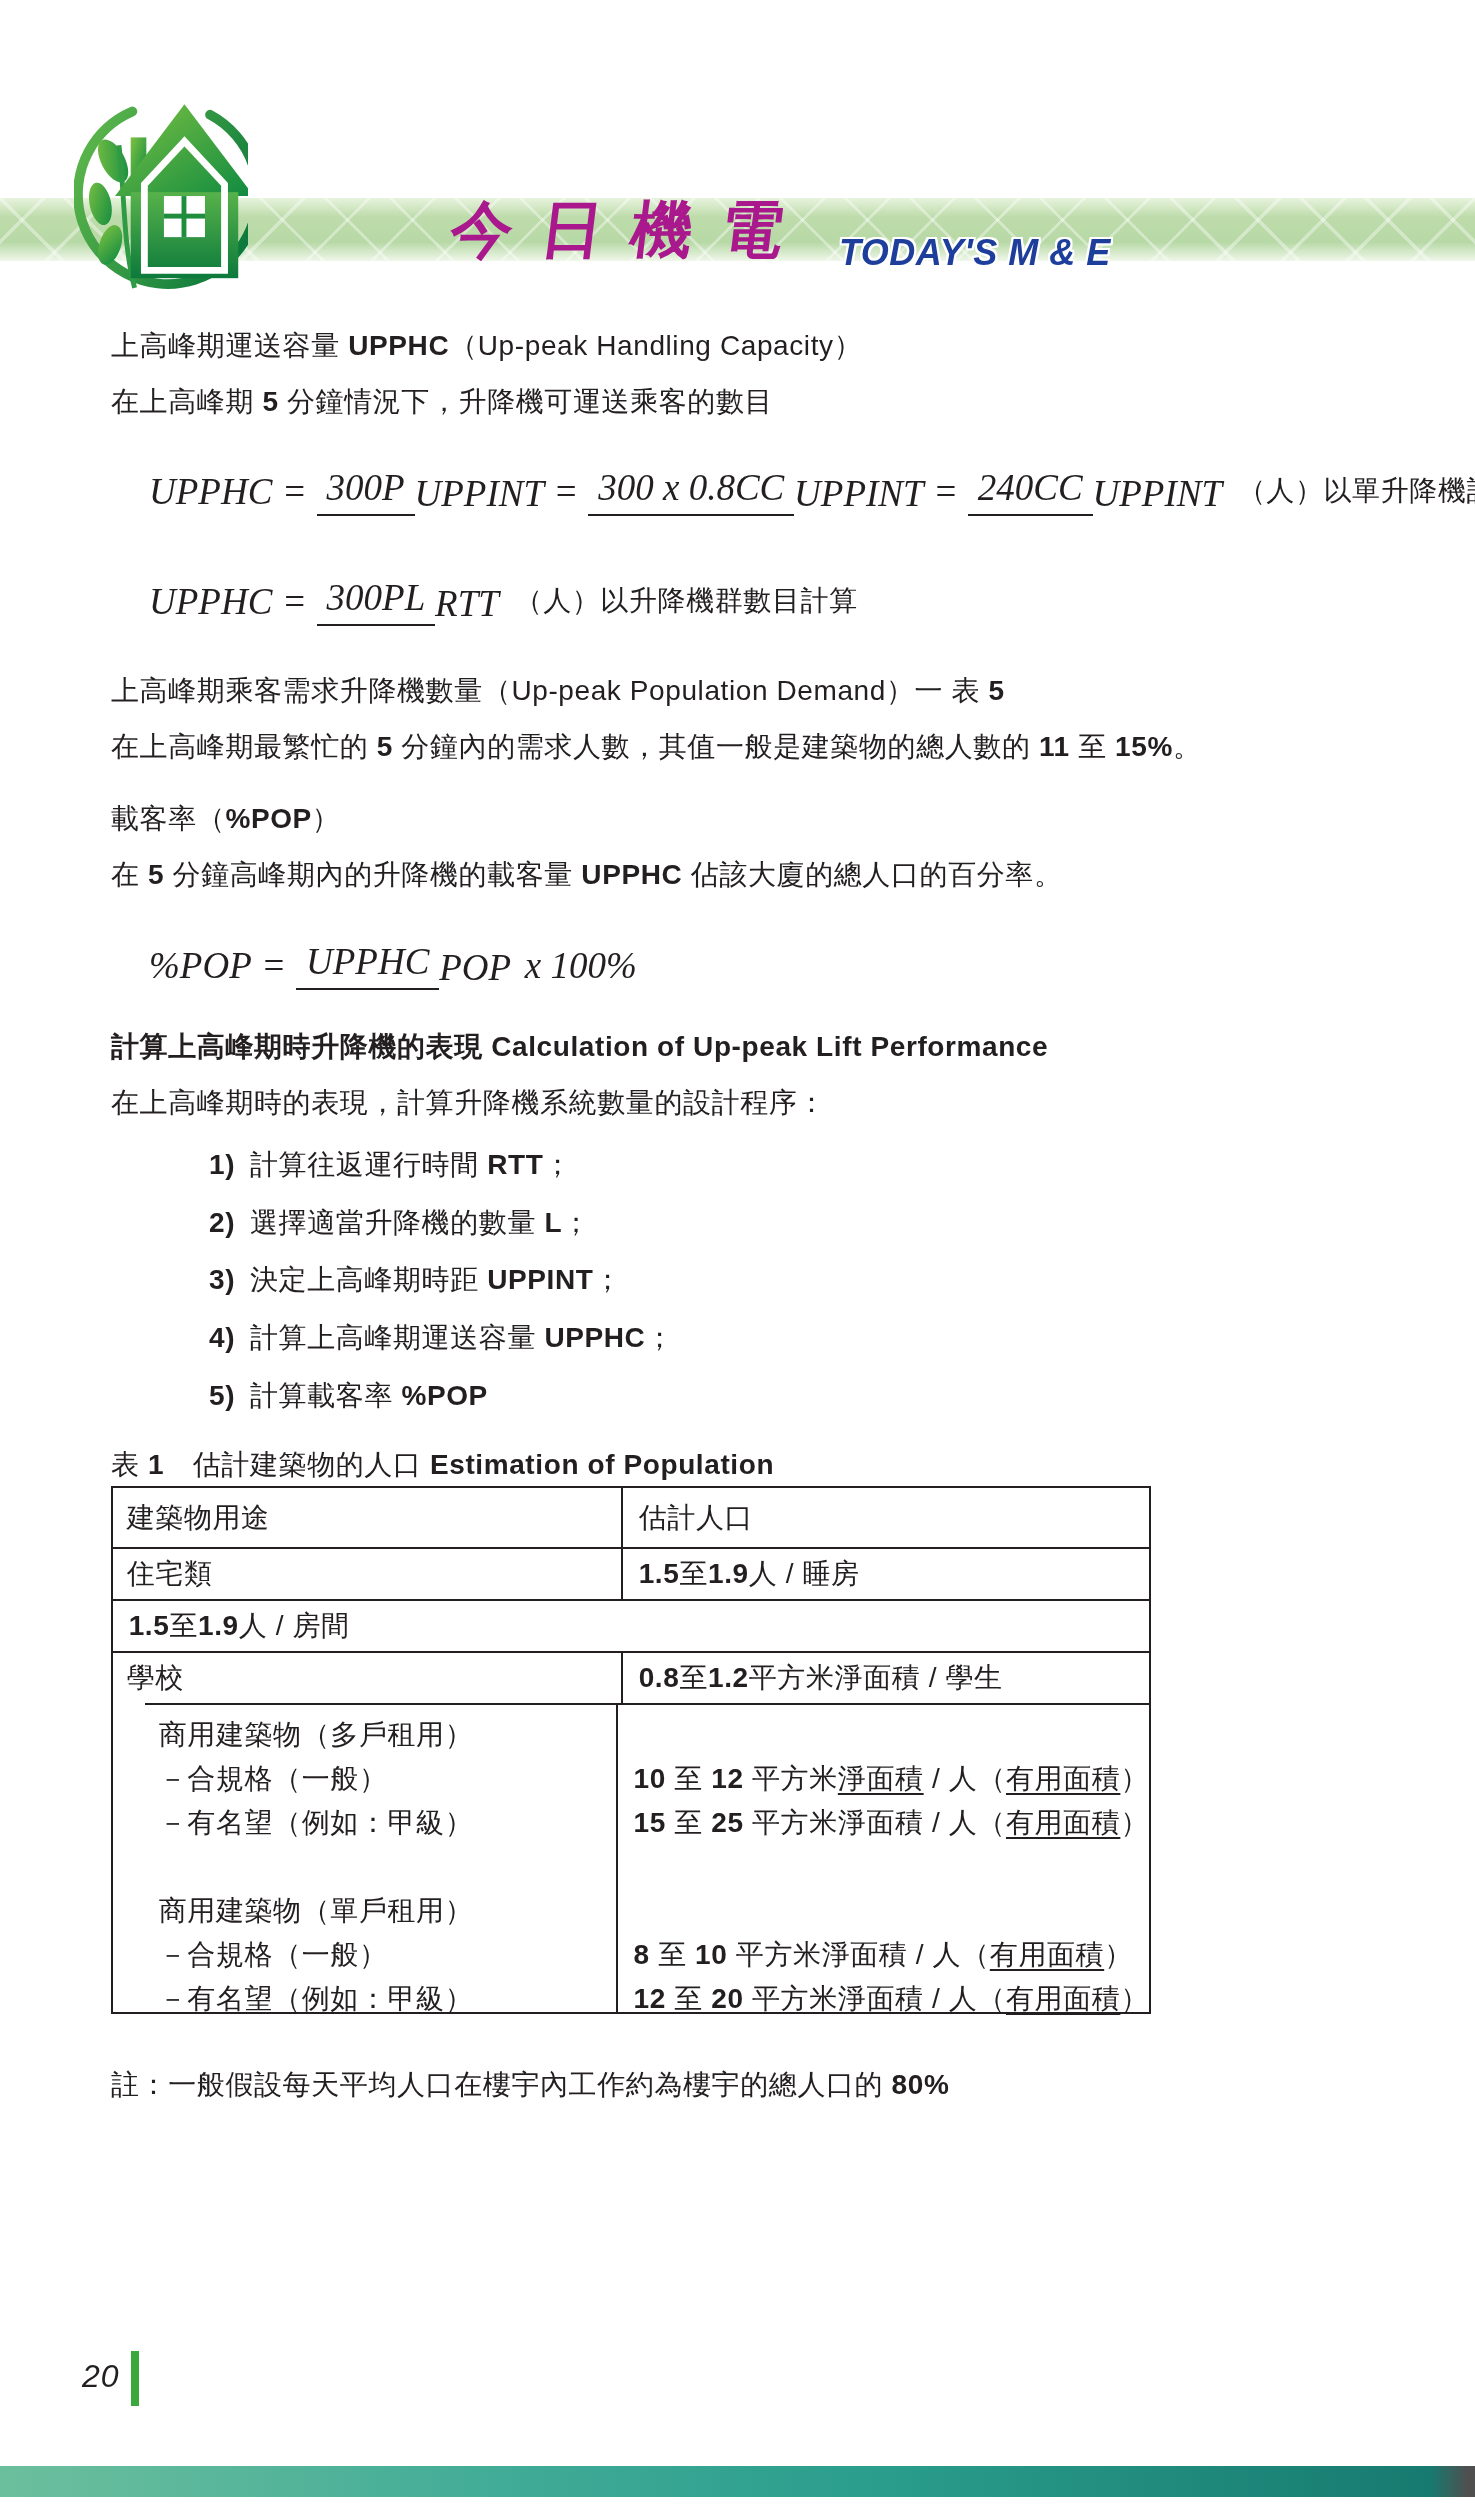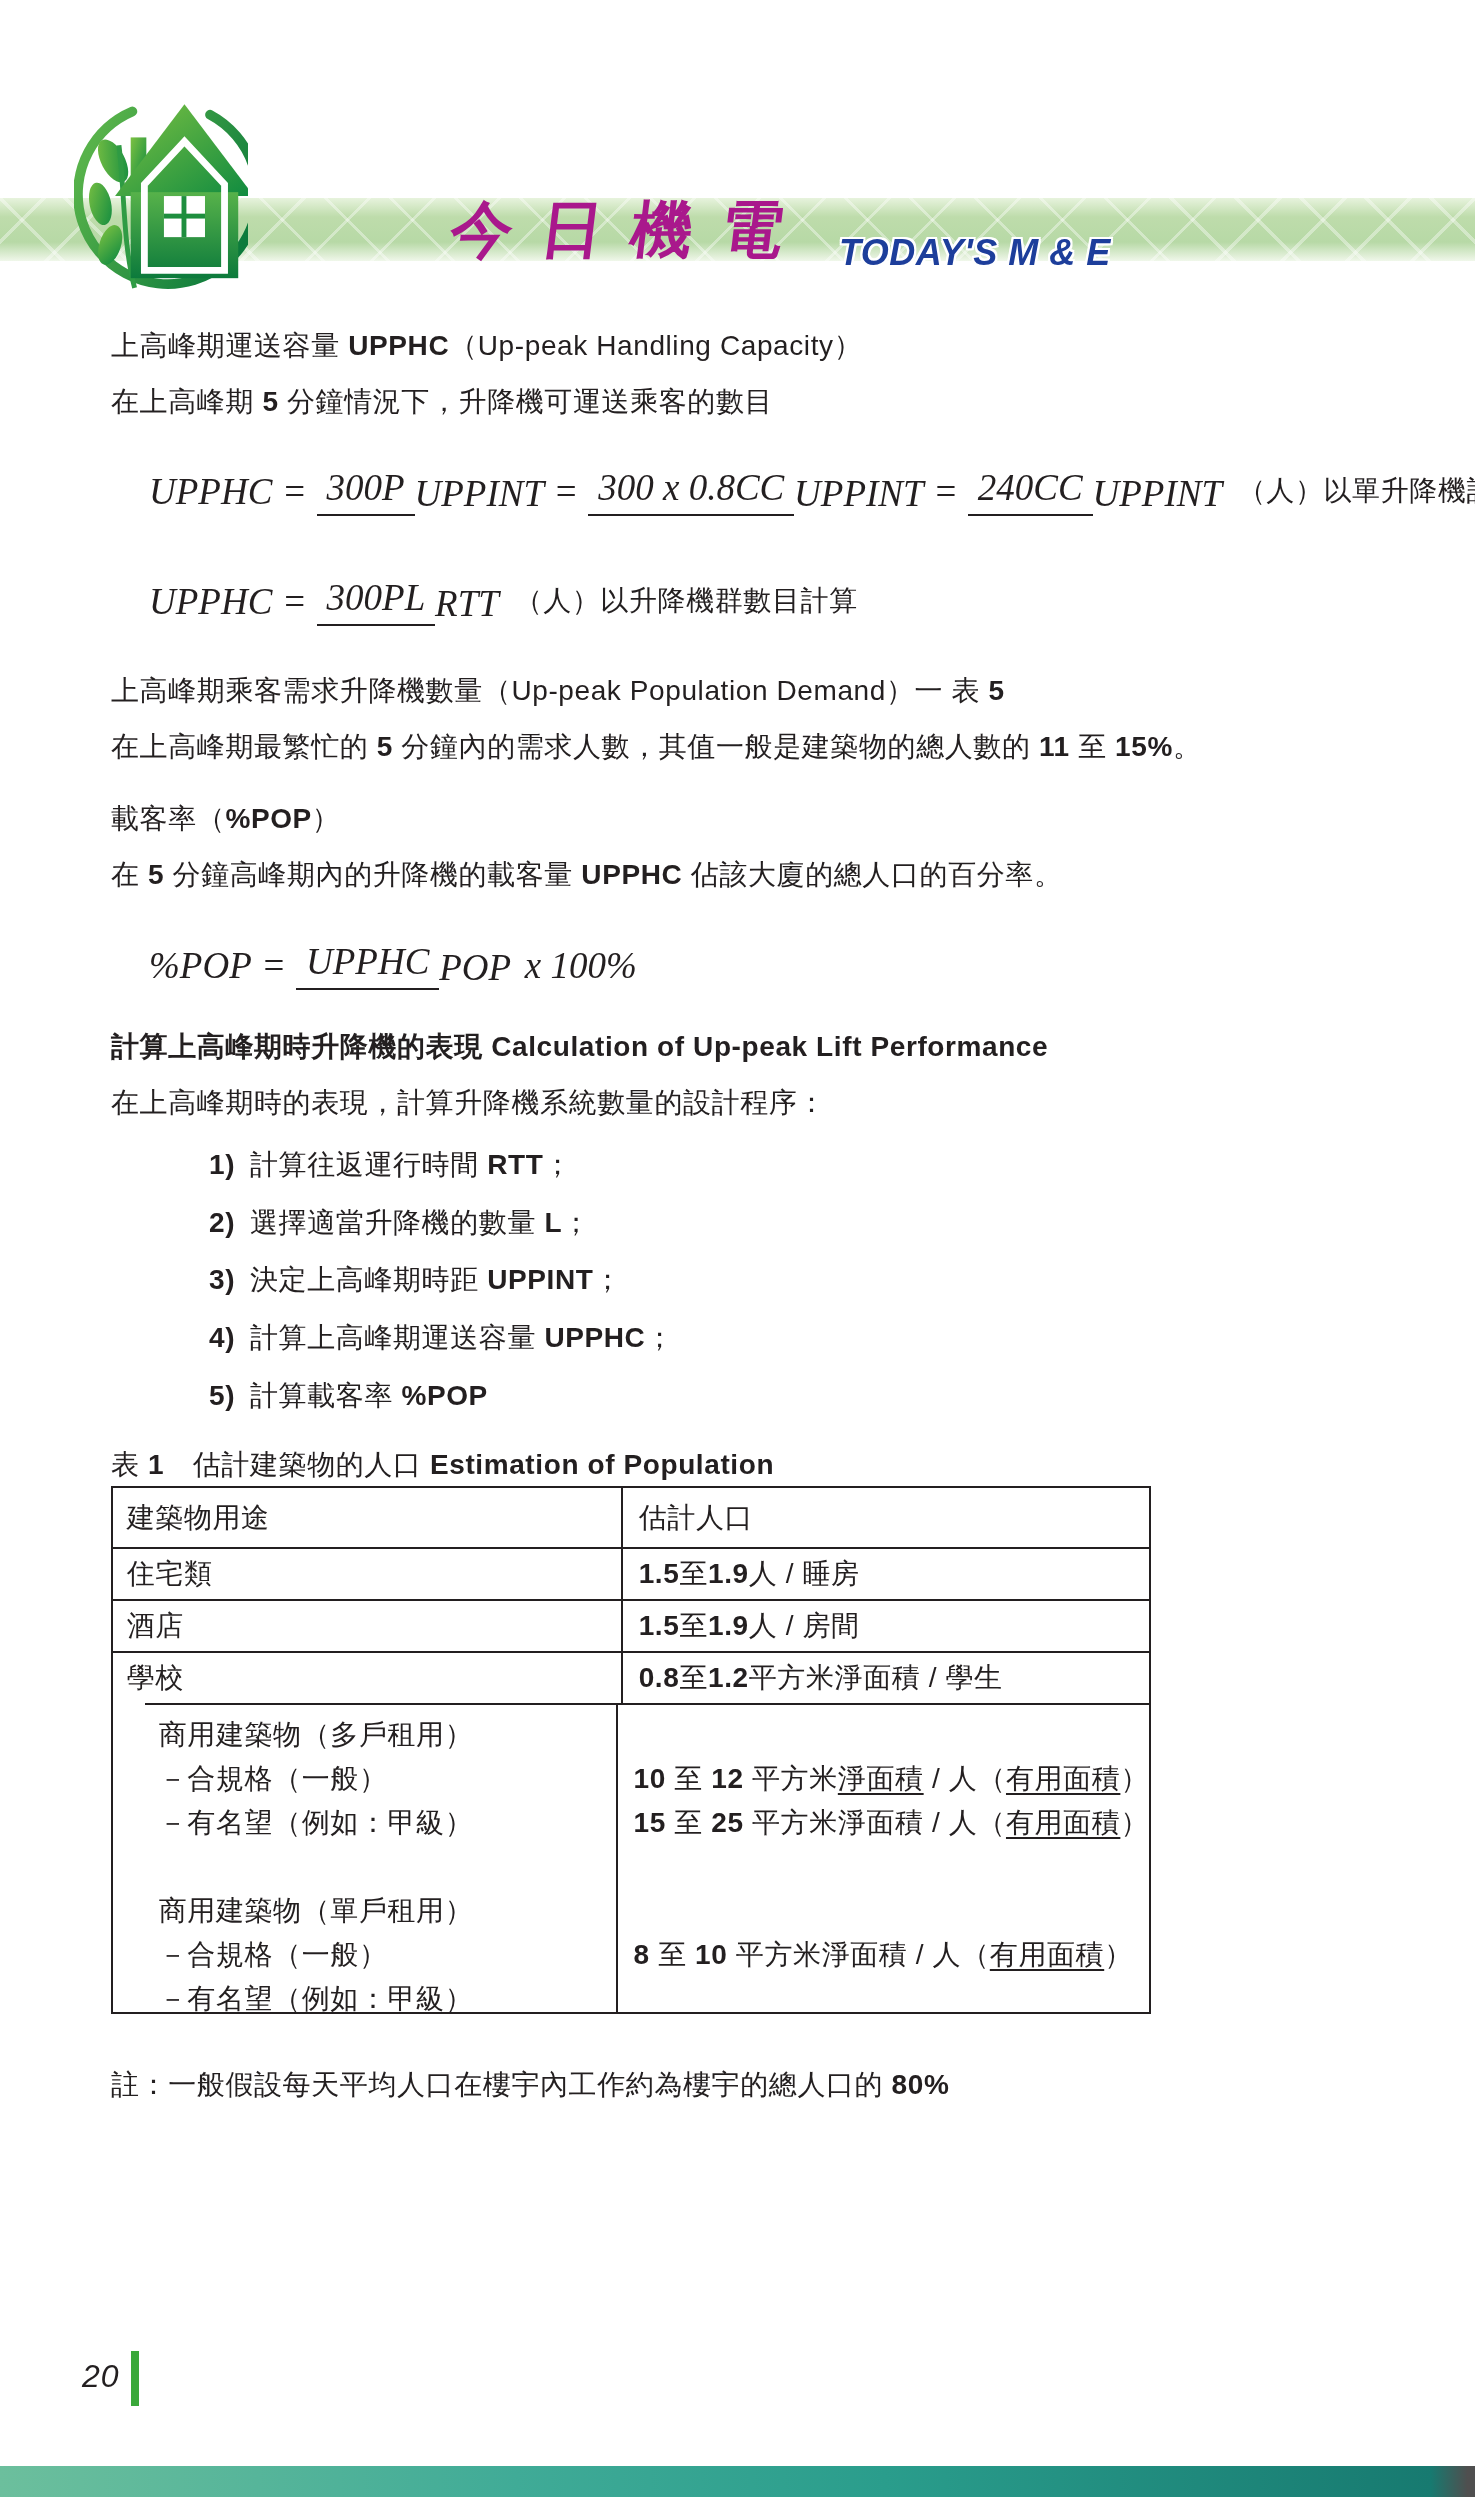--- a/index.html
+++ b/index.html
@@ -168,21 +168,20 @@
     <div class="trow h51">
       <div class="c1">住宅類</div>
       <div class="c2">
           <span class="b">1.5</span>
           <span> 至 </span>
           <span class="b">1.9</span>
           <span> 人 / 睡房</span>
         </div>
     </div>
     <div class="trow h51">
-      <div class="c1">酒店</div>
       <div class="c2">
           <span class="b">1.5</span>
           <span> 至 </span>
           <span class="b">1.9</span>
           <span> 人 / 房間</span>
         </div>
     </div>
     <div class="trow h51">
       <div class="c1">學校</div>
       <div class="c2">
@@ -202,20 +201,21 @@
         <div class="cellline">－合規格（一般）</div>
         <div class="cellline">－有名望（例如：甲級）</div>
       </div>
       <div class="c2 stack">
         <div class="cellline"></div>
         <div class="cellline"><span class="b">10</span><span> 至 </span><span class="b">12</span><span> 平方米</span><span class="u">淨面積</span><span> / 人（</span><span class="u">有用面積</span><span>）</span></div>
         <div class="cellline"><span class="b">15</span><span> 至 </span><span class="b">25</span><span> 平方米淨面積 / 人（</span><span class="u">有用面積</span><span>）</span></div>
         <div class="cellline"></div>
         <div class="cellline"></div>
         <div class="cellline"><span class="b">8</span><span> 至 </span><span class="b">10</span><span> 平方米淨面積 / 人（</span><span class="u">有用面積</span><span>）</span></div>
+        <div class="cellline"><span class="b">12</span><span> 至 </span><span class="b">20</span><span> 平方米淨面積 / 人（</span><span class="u">有用面積</span><span>）</span></div>
       </div>
     </div>
   </div>
 
   <div class="line" style="top:2068px"><span>註：一般假設每天平均人口在樓宇內工作約為樓宇的總人口的 </span><span class="b">80%</span></div>
 
   <div class="pagenum">20</div>
   <div class="pagetick"></div>
   <div class="bottomband"></div>
 

